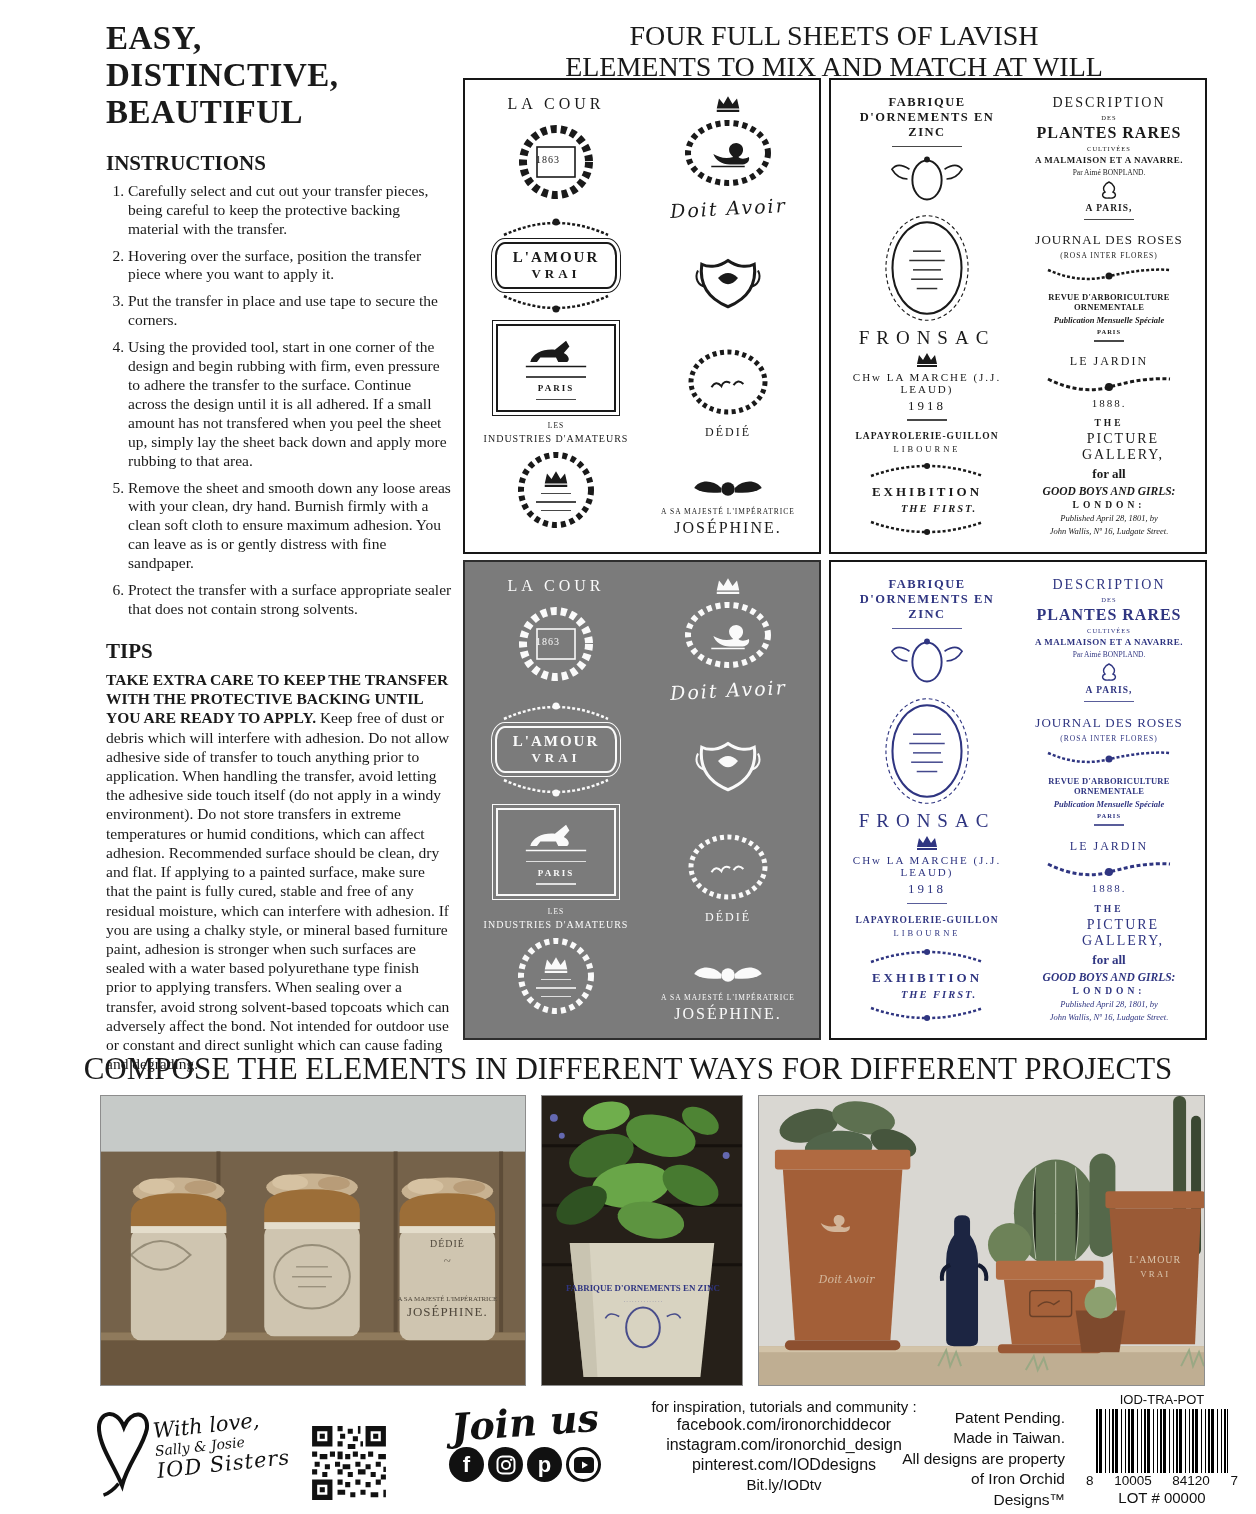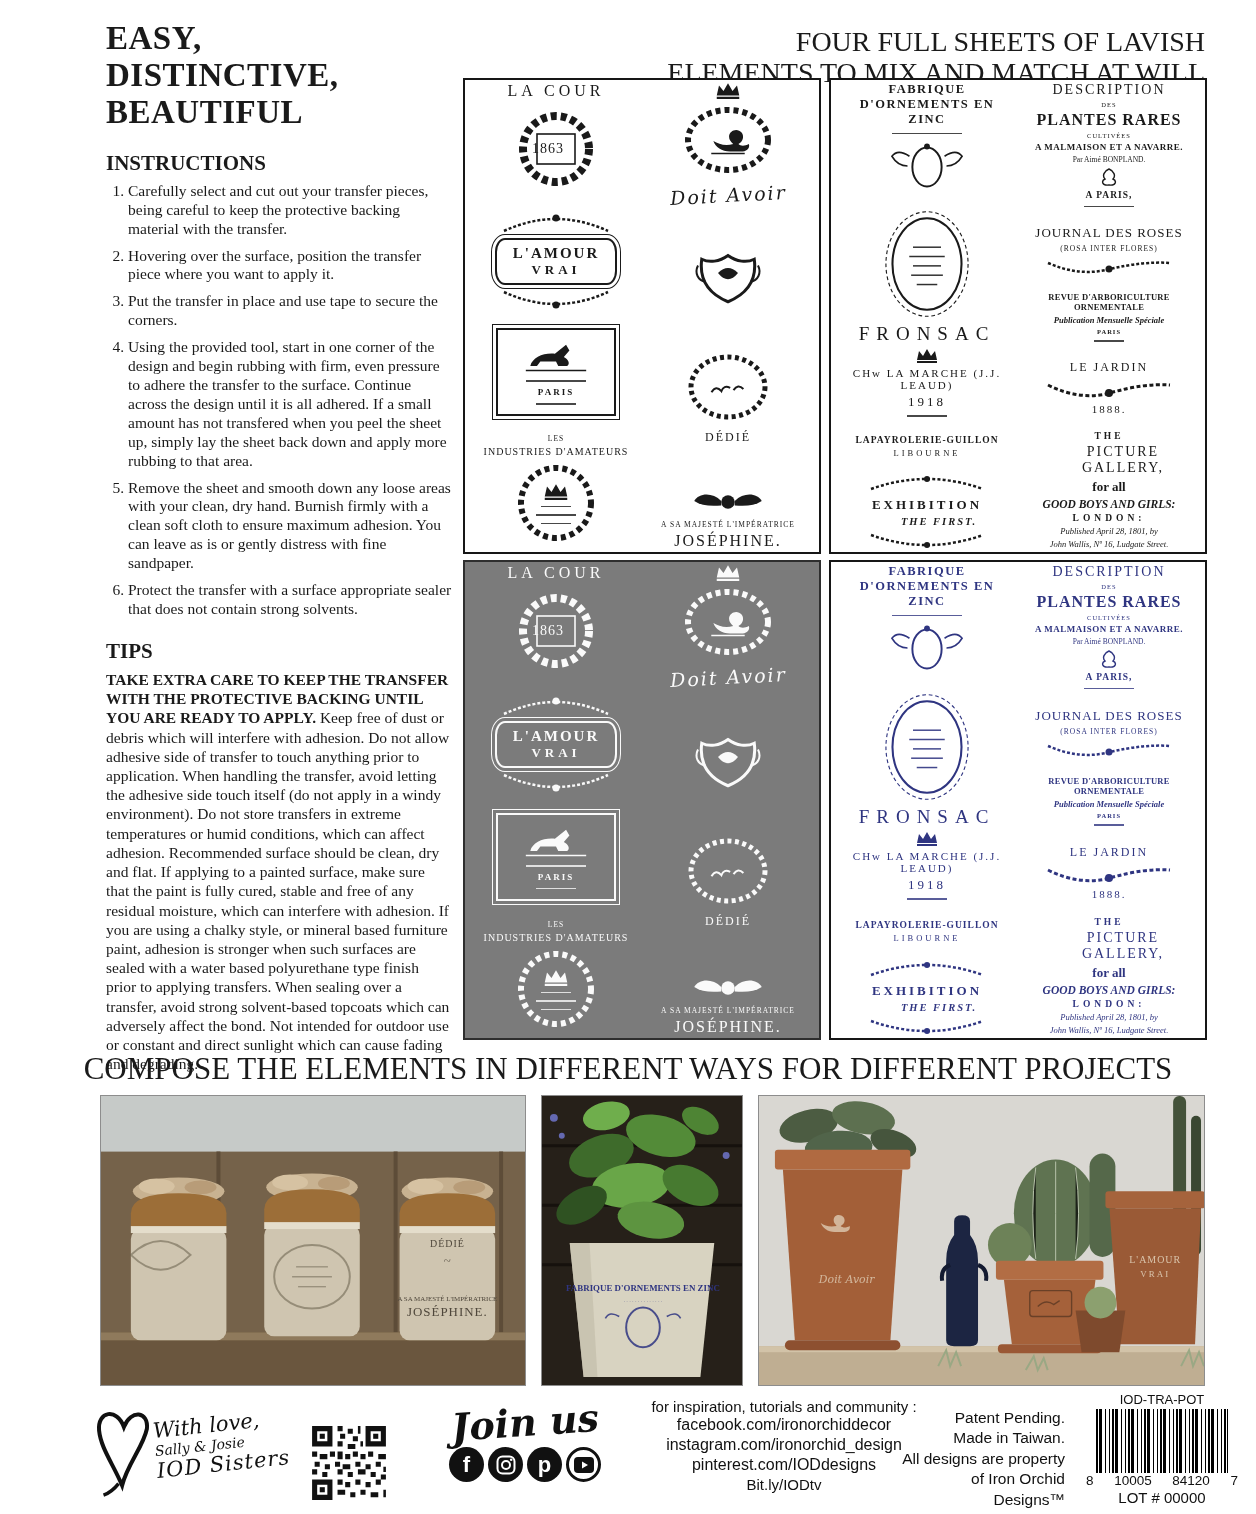--- a/index.html
+++ b/index.html
@@ -9,44 +9,44 @@
   
   .left-col{position:absolute;left:106px;top:20px;width:346px;}
   .main-title{font-size:33px;font-weight:bold;line-height:1.12;letter-spacing:.5px;}
   .sec-head{font-size:21px;font-weight:bold;margin:20px 0 6px;}
   ol.steps{margin:0;padding-left:22px;font-size:15.5px;line-height:1.22;}
   ol.steps li{margin-bottom:8px;}
   .tips-body{font-size:15.5px;line-height:1.24;margin-top:2px;}
   .tips-lead{font-weight:bold;}
 
   
-  .sheets-head{position:absolute;left:463px;top:26px;width:742px;text-align:right;
+  .sheets-head{position:absolute;left:463px;top:20px;width:742px;text-align:center;
                font-size:28px;line-height:1.12;}
   .panel{position:absolute;width:358px;height:476px;border:2px solid #161616;background:#fff;
-         box-sizing:border-box;padding:2px 8px;display:flex;gap:6px;}
+         box-sizing:border-box;padding:15px 8px;display:flex;gap:6px;}
   #p1{left:463px;top:78px;}
   #p2{left:829px;top:78px;width:378px;}
   #p3{left:463px;top:560px;height:480px;}
   #p4{left:829px;top:560px;width:378px;height:480px;}
   .ink-white{background:#7b7b7b;color:#fafafa;border-color:#2e2e2e;}
   .ink-navy{color:#2f3581;}
   .panel .col{flex:1;display:flex;flex-direction:column;align-items:center;
               justify-content:space-between;min-width:0;}
   .motif{display:flex;flex-direction:column;align-items:center;gap:3px;text-align:center;}
   .arc{font-size:16px;letter-spacing:4px;}
   .script-text{font-style:italic;font-size:19px;letter-spacing:2px;
                font-family:"DejaVu Serif",serif;transform:rotate(-3deg);}
   .caps10{font-size:10px;letter-spacing:1px;}
   .caps11{font-size:12px;letter-spacing:2px;}
   .micro{font-size:7.5px;letter-spacing:1px;}
   .microcaps{font-size:9px;letter-spacing:2px;font-weight:bold;}
   .tl{height:1.6px;background:currentColor;opacity:.8;margin:2.5px auto;}
   .w30{width:30px}.w40{width:40px}.w50{width:50px}.w60{width:60px}.w70{width:70px}
   .medal-wrap,.wreath-wrap{position:relative;}
-  .medal-year{position:absolute;left:0;right:16px;top:38px;font-size:14px;letter-spacing:1px;}
+  .medal-year{position:absolute;left:0;right:16px;top:38px;font-size:10px;letter-spacing:1px;}
   .wreath-center{position:absolute;left:0;right:0;top:0;bottom:0;display:flex;
                  flex-direction:column;align-items:center;justify-content:center;gap:2px;}
   .banner-box{border:2.5px solid currentColor;outline:1px solid currentColor;outline-offset:3px;
               border-radius:10px/14px;padding:5px 16px;}
   .banner-l1{font-size:15px;letter-spacing:2px;font-weight:bold;}
   .banner-l2{font-size:13px;letter-spacing:4px;font-weight:bold;}
   .frame-box{border:2px solid currentColor;outline:1px solid currentColor;outline-offset:3px;
              padding:7px 16px;}
   .josephine{font-size:16px;letter-spacing:2px;}
   .b-arc{font-size:12.5px;letter-spacing:1.5px;font-weight:bold;}

